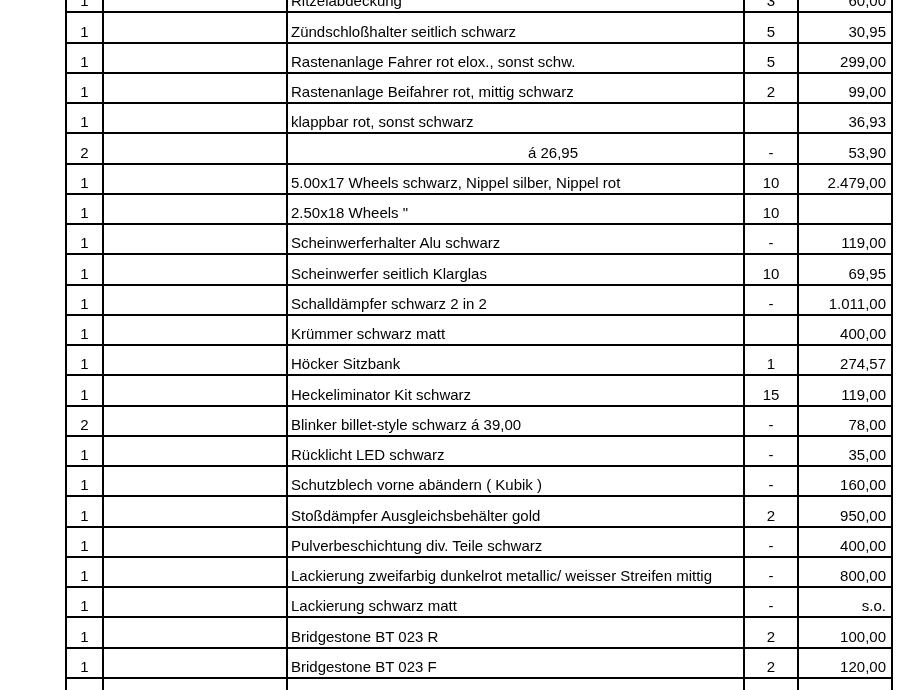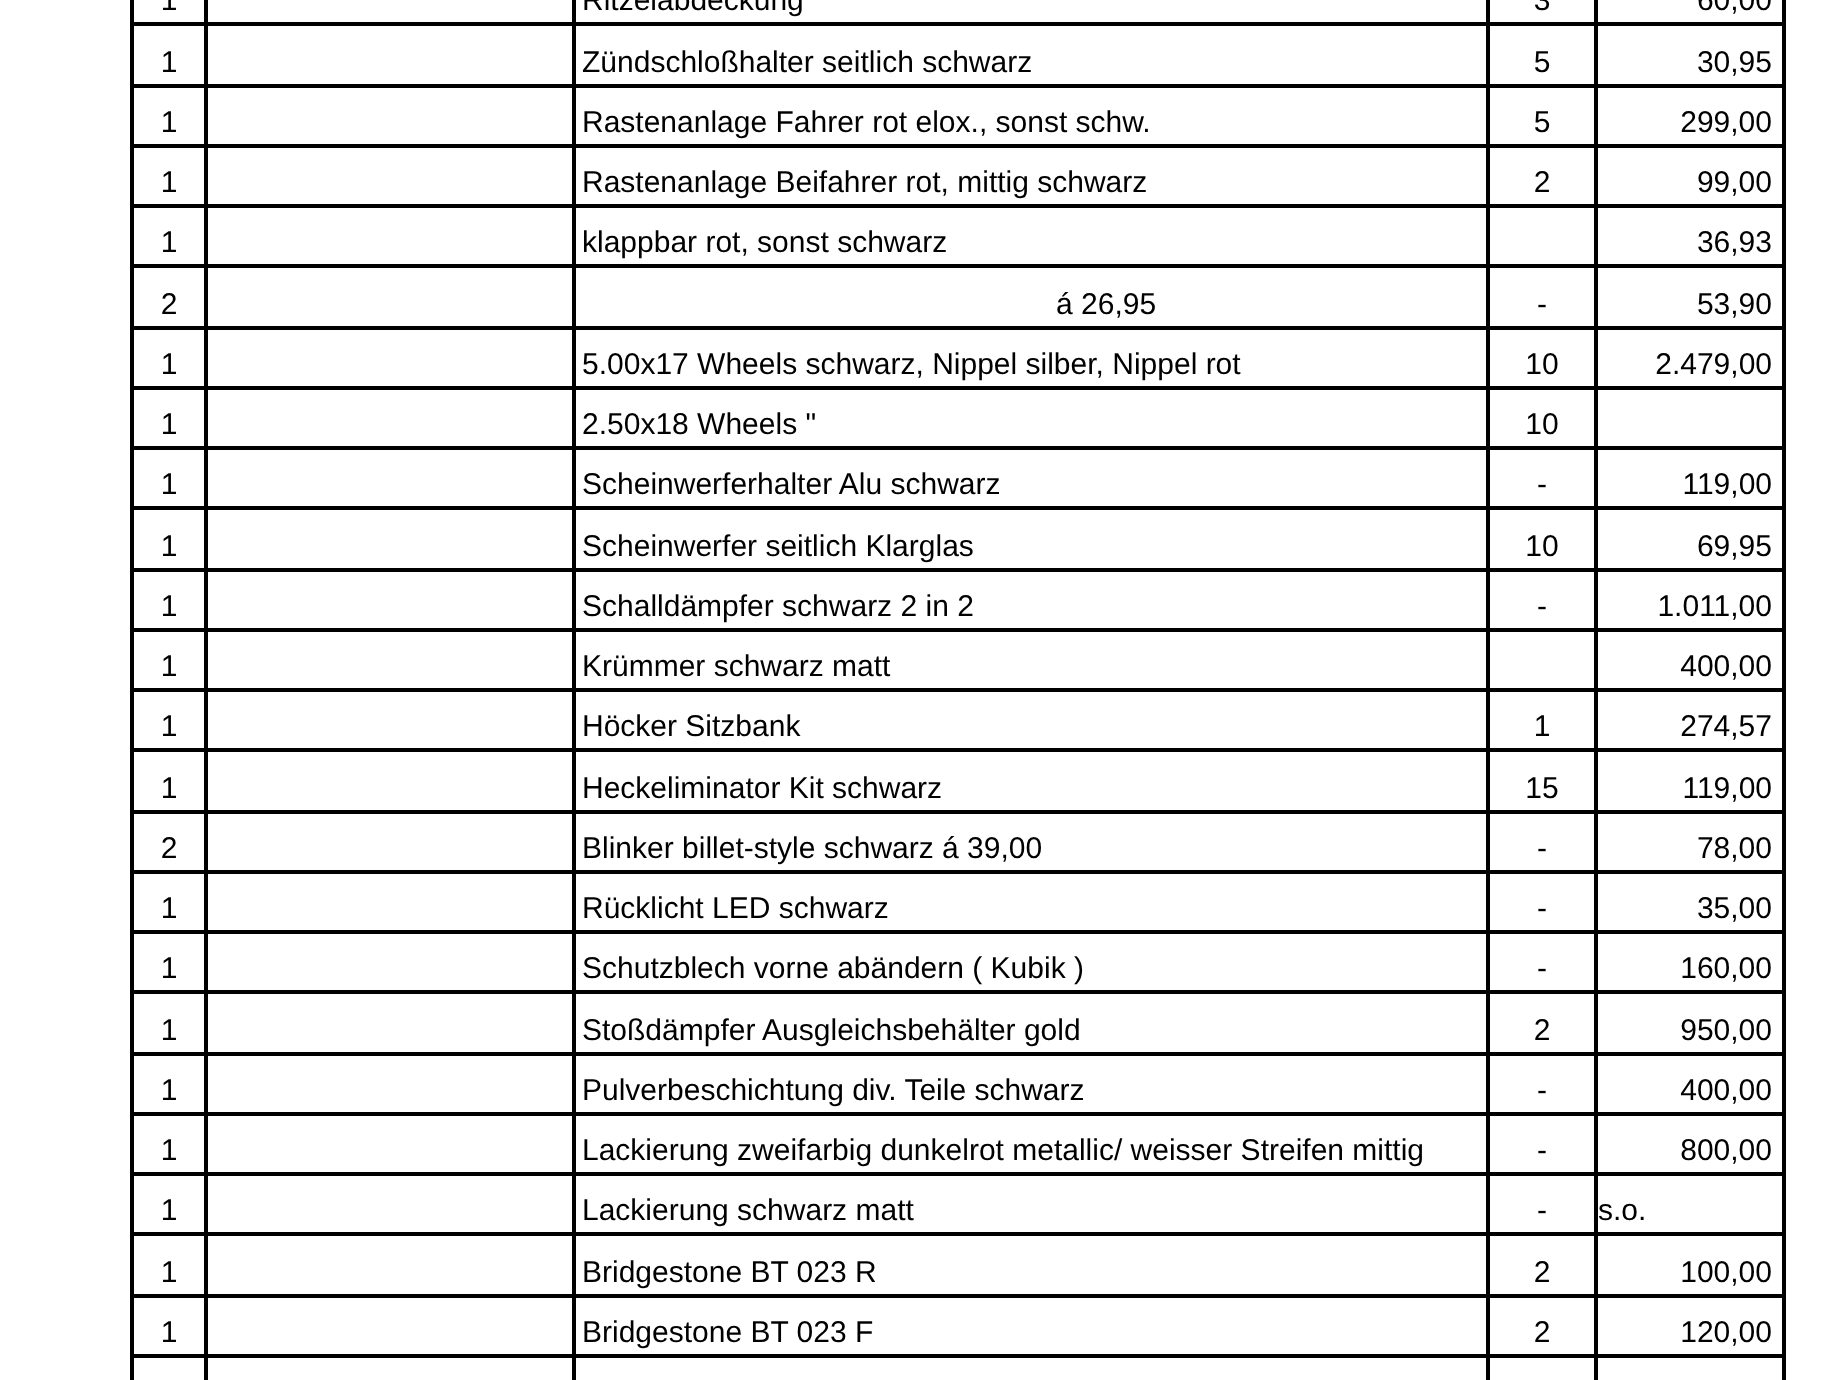--- a/index.html
+++ b/index.html
@@ -34,21 +34,21 @@
     font-size: 15px;
     line-height: 17px;
     color: #000;
     white-space: pre;
   }
   .row .c:nth-child(5) { border-right: none; }
   .qty   { justify-content: center; }
   .desc  { padding-left: 3px; }
   .num   { justify-content: center; }
   .price { justify-content: flex-end; padding-right: 5px; }
-  .price.ctr { justify-content: flex-start; }
+  .price.ctr { justify-content: flex-end; }
   .tab {
     position: absolute;
     left: 240px;
     bottom: 2px;
   }
 </style>
 </head>
 <body>
 
 <div class="grid">

